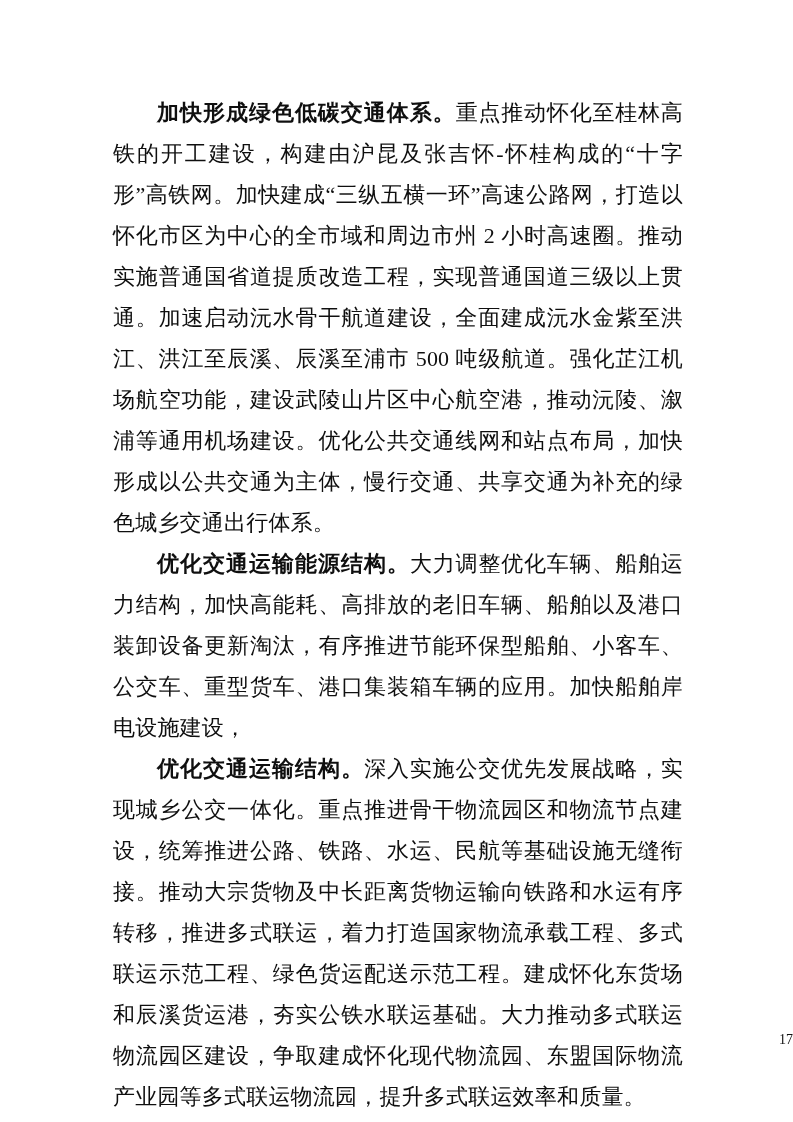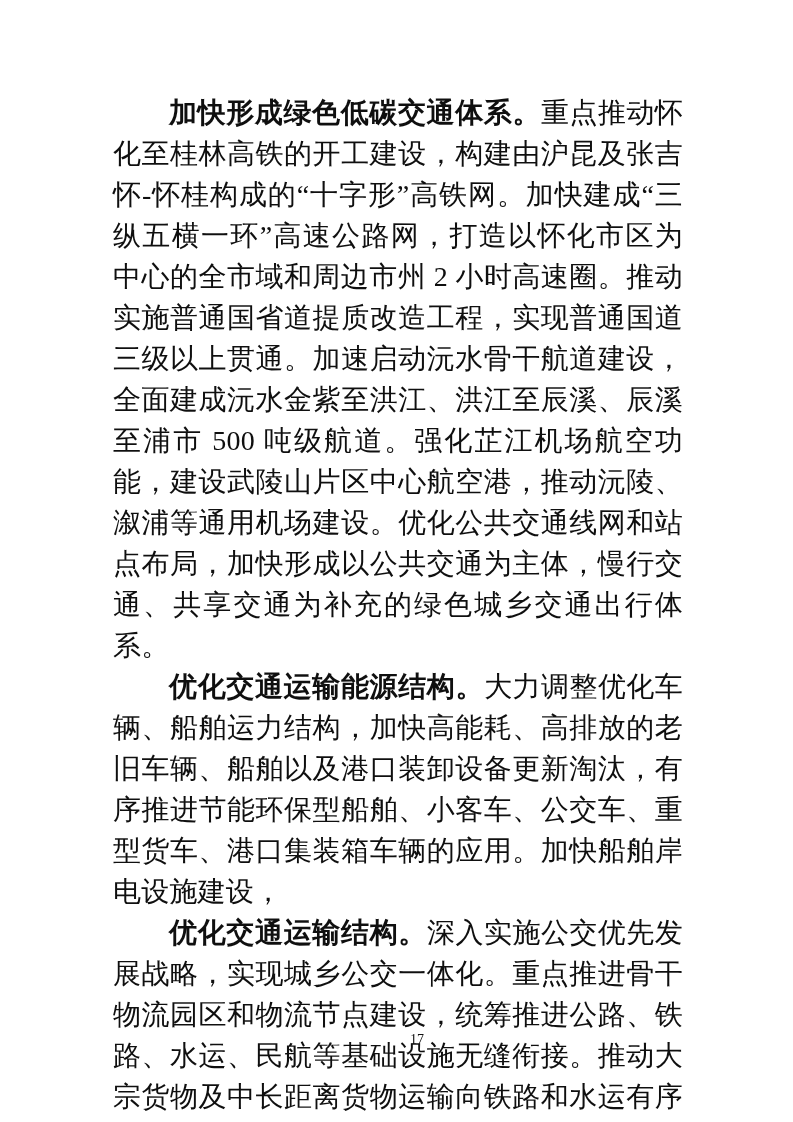--- a/index.html
+++ b/index.html
@@ -17,42 +17,42 @@
     overflow: hidden;
   }
   .content {
     position: absolute;
     left: 113px;
     top: 92px;
     width: 570px;
   }
   .para {
     font-family: "Liberation Serif", "DejaVu Serif", serif;
-    font-size: 28px;
+    font-size: 22px;
     line-height: 41px;
     color: #0f0f0f;
     text-align: justify;
     text-justify: inter-ideograph;
     text-indent: 2em;
     margin: 0 0 0 0;
     letter-spacing: 0.2px;
   }
   .para + .para {
     margin-top: 0;
   }
   .lead {
     font-weight: bold;
     letter-spacing: 0.4px;
   }
   .page-number {
     position: absolute;
     left: 0;
     right: 0;
     top: 1032px;
-    text-align: center;
+    text-align: right;
     font-family: "Liberation Serif", "DejaVu Serif", serif;
     font-size: 14px;
     color: #111111;
     padding-left: 41px;
   }
 </style>
 </head>
 <body>
 
 <div class="page">

